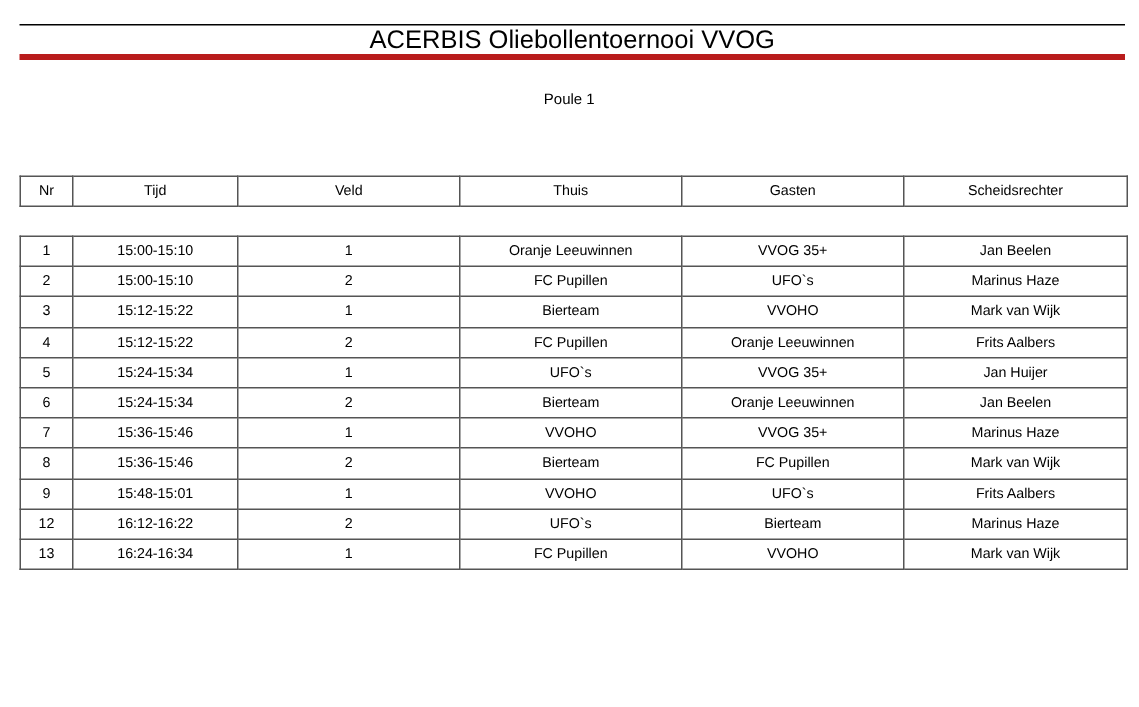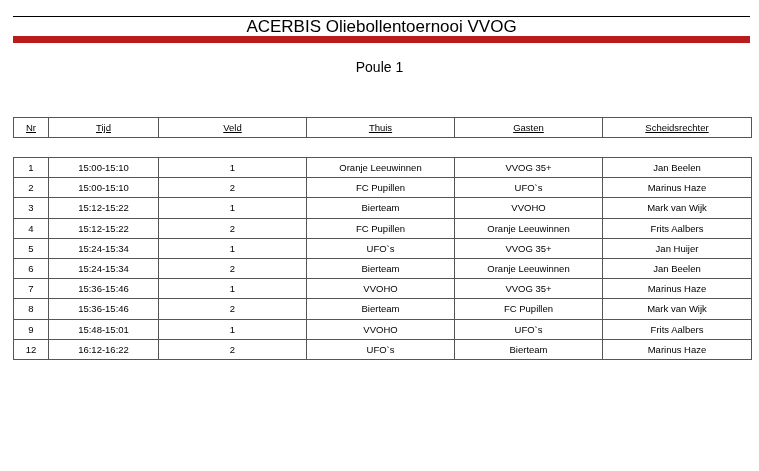--- a/index.html
+++ b/index.html
@@ -1,27 +1,27 @@
 <!DOCTYPE html>
 <html><head>
 <meta charset="utf-8">
 <style>
   html, body { margin:0; padding:0; background:#ffffff; }
   body { width:759px; height:471px; position:relative; overflow:hidden;
          font-family:"Liberation Sans", sans-serif; color:#000; }
   .title-bar { position:absolute; left:13px; top:16px; width:737px; height:19px;
-               border-top:1px solid #000; border-bottom:7px solid #b91c1c;
+               border-top:1px solid #000; border-bottom:4px solid #b91c1c;
                text-align:center; font-size:17px; line-height:19px; }
   .subtitle { position:absolute; left:0; top:59px; width:759px; text-align:center;
-              font-size:14px; line-height:16px; }
+              font-size:10px; line-height:16px; }
   table { position:absolute; left:13px; border-collapse:collapse; table-layout:fixed;
           width:738px; font-size:9.5px; }
   td { border:1px solid #555; text-align:center; padding:0; height:19.2px; line-height:19px;
        white-space:nowrap; overflow:hidden; }
-  .hdr { top:117px;text-decoration:underline; }
+  .hdr { top:117px; }
   .hdr td { height:19px; }
   .body { top:157px; }
   col.c0 { width:35px; } col.c1 { width:110px; } col.c2 { width:148px; }
   col.c3 { width:148px; } col.c4 { width:148px; } col.c5 { width:149px; }
 </style>
 </head>
 <body>
 
 <div class="title-bar">ACERBIS Oliebollentoernooi VVOG</div>
 <div class="subtitle">Poule 1</div>
@@ -130,14 +130,22 @@
         <td>Frits Aalbers</td>
       </tr>
       <tr>
         <td>12</td>
         <td>16:12-16:22</td>
         <td>2</td>
         <td>UFO`s</td>
         <td>Bierteam</td>
         <td>Marinus Haze</td>
       </tr>
+      <tr>
+        <td>13</td>
+        <td>16:24-16:34</td>
+        <td>1</td>
+        <td>FC Pupillen</td>
+        <td>VVOHO</td>
+        <td>Mark van Wijk</td>
+      </tr>
     </tbody>
 </table>
 
 </body></html>

